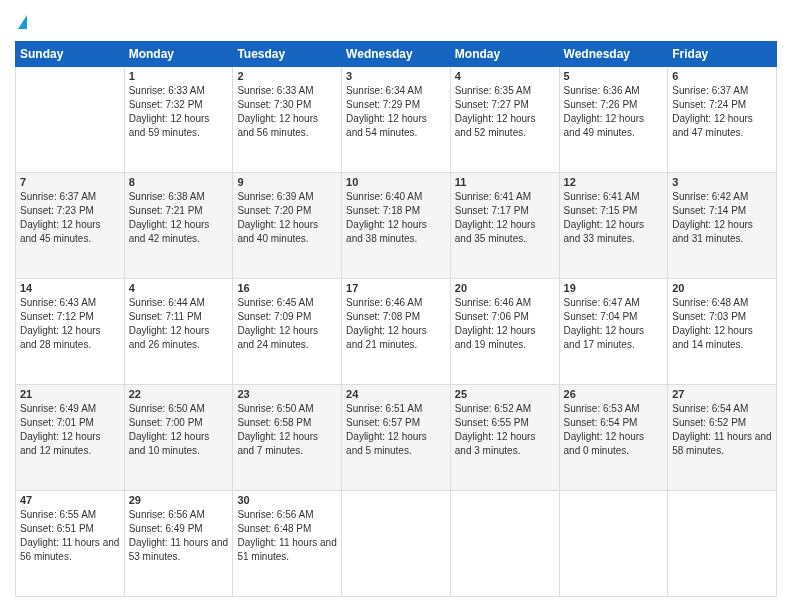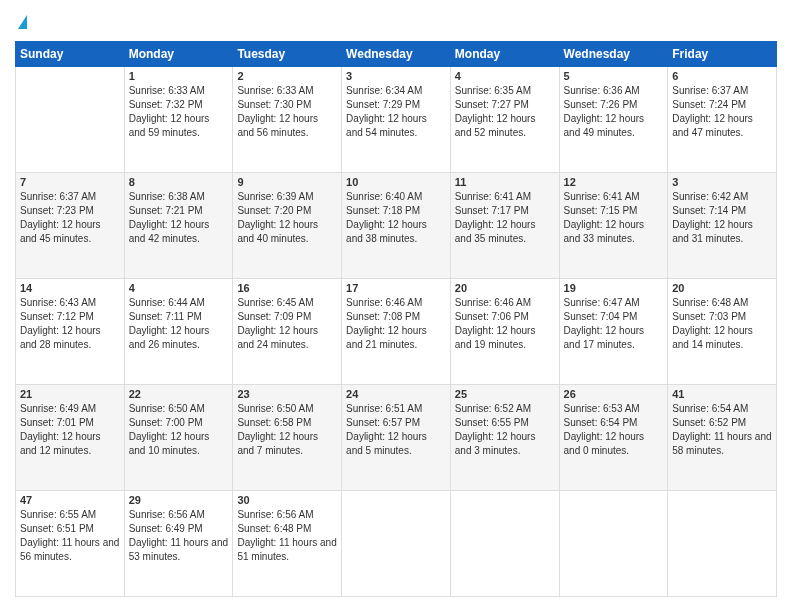--- a/index.html
+++ b/index.html
@@ -218,21 +218,21 @@
           </td>
           <td>
             <span class="day-num">25</span>
             <div class="day-info">Sunrise: 6:52 AM<br>Sunset: 6:55 PM<br>Daylight: 12 hours and 3 minutes.</div>
           </td>
           <td>
             <span class="day-num">26</span>
             <div class="day-info">Sunrise: 6:53 AM<br>Sunset: 6:54 PM<br>Daylight: 12 hours and 0 minutes.</div>
           </td>
           <td>
-            <span class="day-num">41</span>
+            <span class="day-num">27</span>
             <div class="day-info">Sunrise: 6:54 AM<br>Sunset: 6:52 PM<br>Daylight: 11 hours and 58 minutes.</div>
           </td>
         </tr>
         <tr class="row-bg-white">
           <td>
             <span class="day-num">47</span>
             <div class="day-info">Sunrise: 6:55 AM<br>Sunset: 6:51 PM<br>Daylight: 11 hours and 56 minutes.</div>
           </td>
           <td>
             <span class="day-num">29</span>

